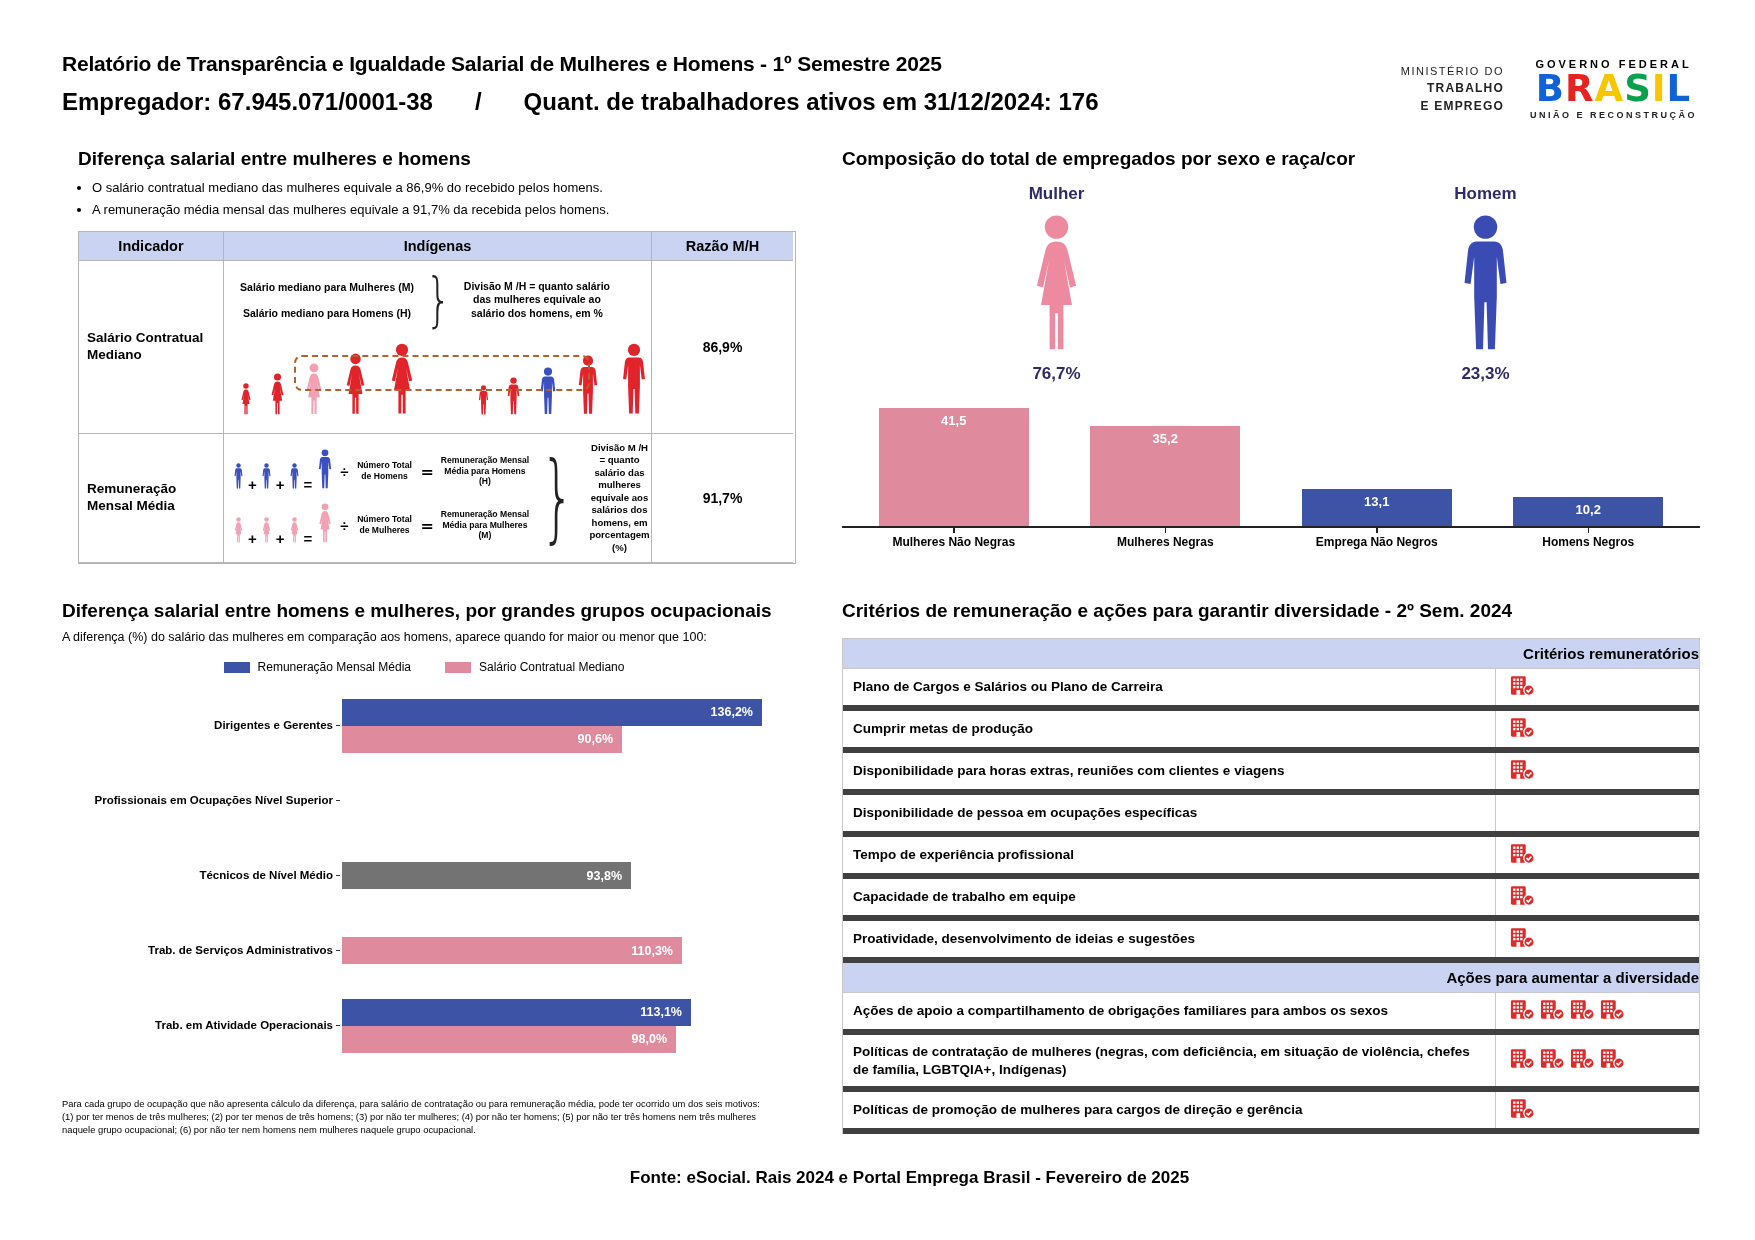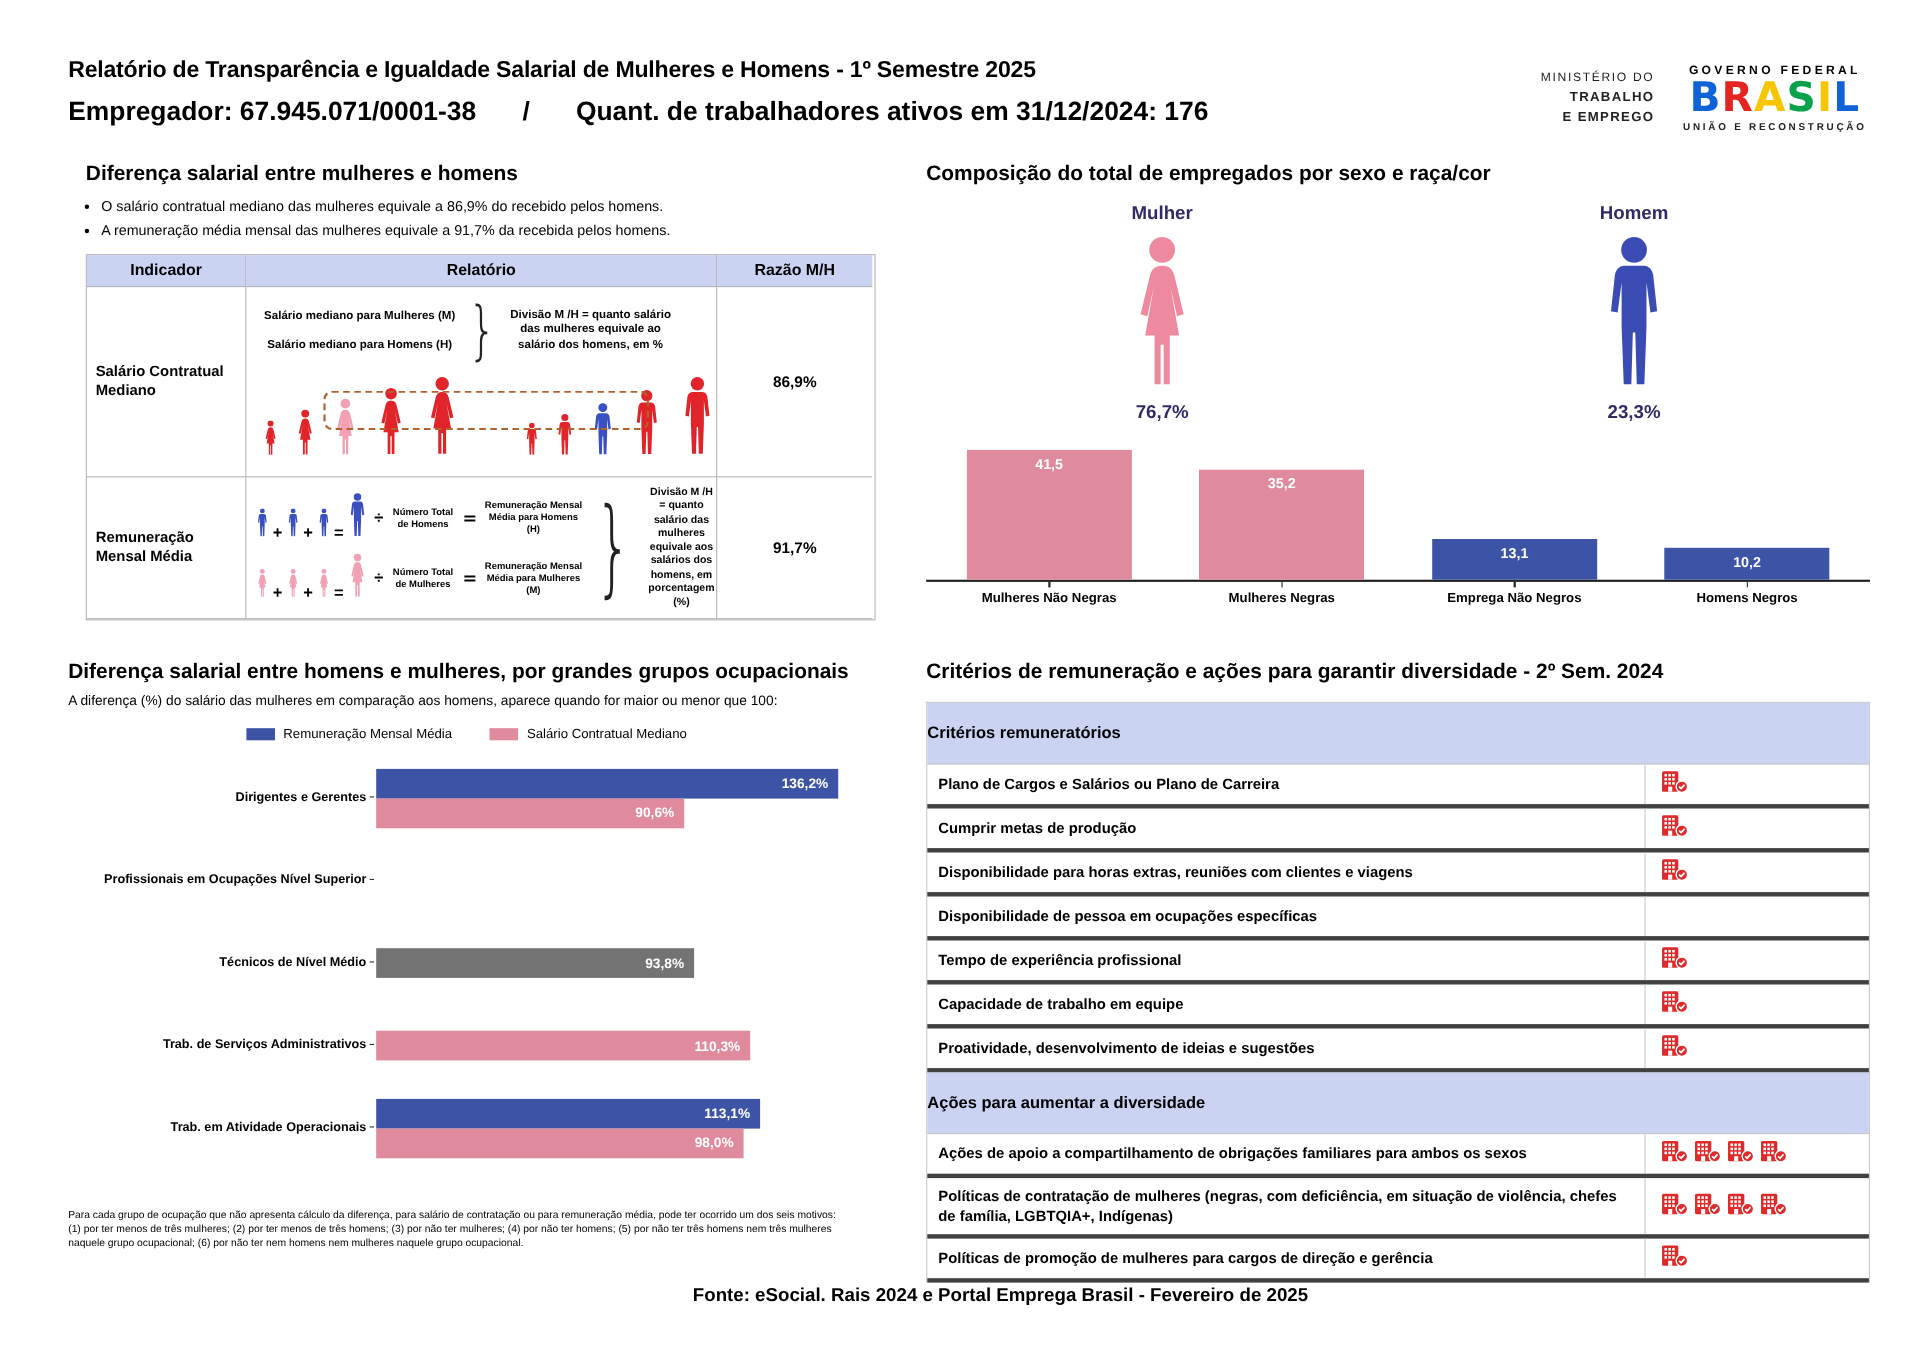--- a/index.html
+++ b/index.html
@@ -83,22 +83,22 @@
   .occ-label{width:278px;text-align:right;font-weight:bold;font-size:11.5px;padding-right:2px;line-height:1.2;}
   .cat-tick{display:inline-block;width:4px;height:1.5px;background:#333;vertical-align:middle;margin-left:3px;}
   .occ-bars{width:432px;display:flex;flex-direction:column;}
   .occ-bar{height:27px;display:flex;align-items:center;justify-content:flex-end;}
   .occ-bar span{color:#fff;font-weight:bold;font-size:12.5px;padding-right:9px;}
   .occ-note{font-size:9.4px;line-height:1.4;margin-top:34px;width:706px;}
 
   
   .crit{position:absolute;left:842px;top:600px;width:858px;}
   .crit-table{margin-top:16px;border:1px solid #c9c9c9;border-bottom:none;}
-  .crit-sec{background:#cbd3f2;font-weight:bold;font-size:15px;text-align:left;padding:19px 0;border-bottom:1px solid #c9c9c9;}
-  .crit-row{display:grid;grid-template-columns:652px 1fr;border-bottom:4px solid #404040;min-height:36px;}
+  .crit-sec{background:#cbd3f2;font-weight:bold;font-size:15px;text-align:right;padding:6px 0;border-bottom:1px solid #c9c9c9;}
+  .crit-row{display:grid;grid-template-columns:652px 1fr;border-bottom:6px solid #404040;min-height:36px;}
   .crit-label{font-size:13.5px;font-weight:bold;padding:8px 10px;line-height:1.3;display:flex;align-items:center;}
   .crit-icons{border-left:1px solid #c9c9c9;display:flex;align-items:center;gap:5px;padding-left:14px;}
 
   
   .src{position:absolute;left:0;top:1168px;width:1755px;text-align:center;font-size:17px;font-weight:bold;margin-left:32px;}
 </style>
 </head>
 <body>
 
 <div class="page">
@@ -126,21 +126,21 @@
   <section class="wage">
     <h2 class="sec">Diferença salarial entre mulheres e homens</h2>
     <ul>
       <li>O salário contratual mediano das mulheres equivale a 86,9% do recebido pelos homens.</li>
       <li>A remuneração média mensal das mulheres equivale a 91,7% da recebida pelos homens.</li>
     </ul>
 
     <div class="g-table">
       <div class="g-row g-head">
         <div class="g-cell">Indicador</div>
-        <div class="g-cell">Relatório</div>
+        <div class="g-cell">Indígenas</div>
         <div class="g-cell">Razão M/H</div>
       </div>
 
       <div class="g-row g-r1">
         <div class="g-cell ind-cell">Salário Contratual Mediano</div>
         <div class="g-cell">
           <div class="def1-top">
             <div class="def1-lines">
               <div>Salário mediano para Mulheres (M)</div>
               <div>Salário mediano para Homens (H)</div>

